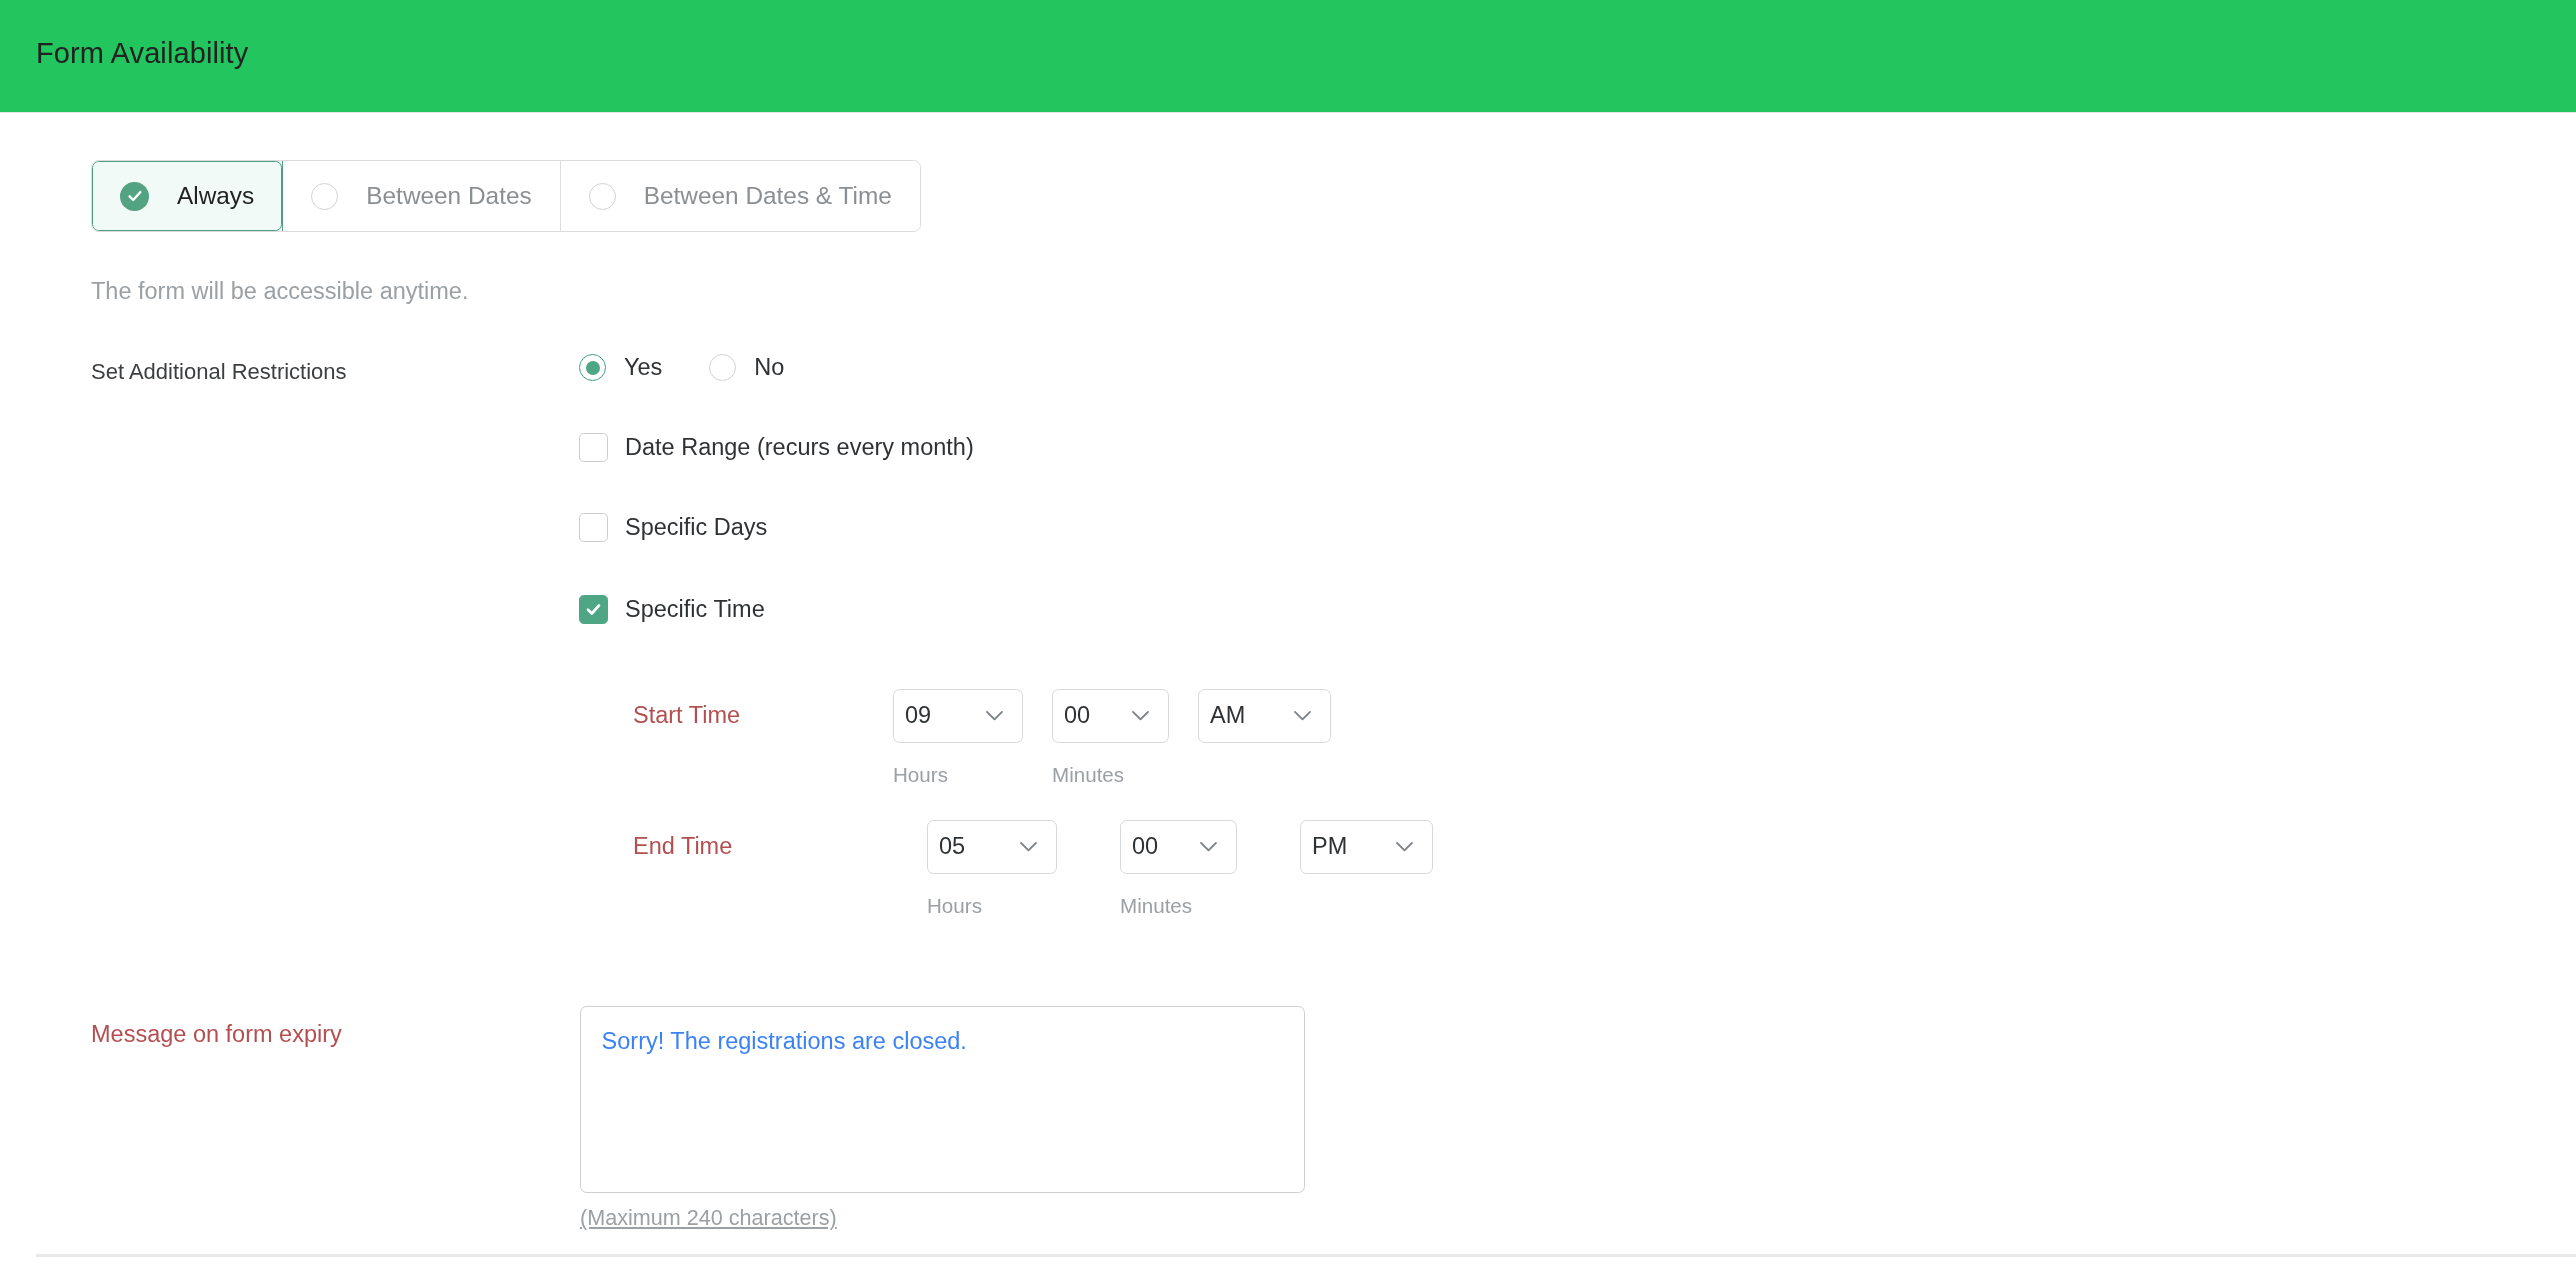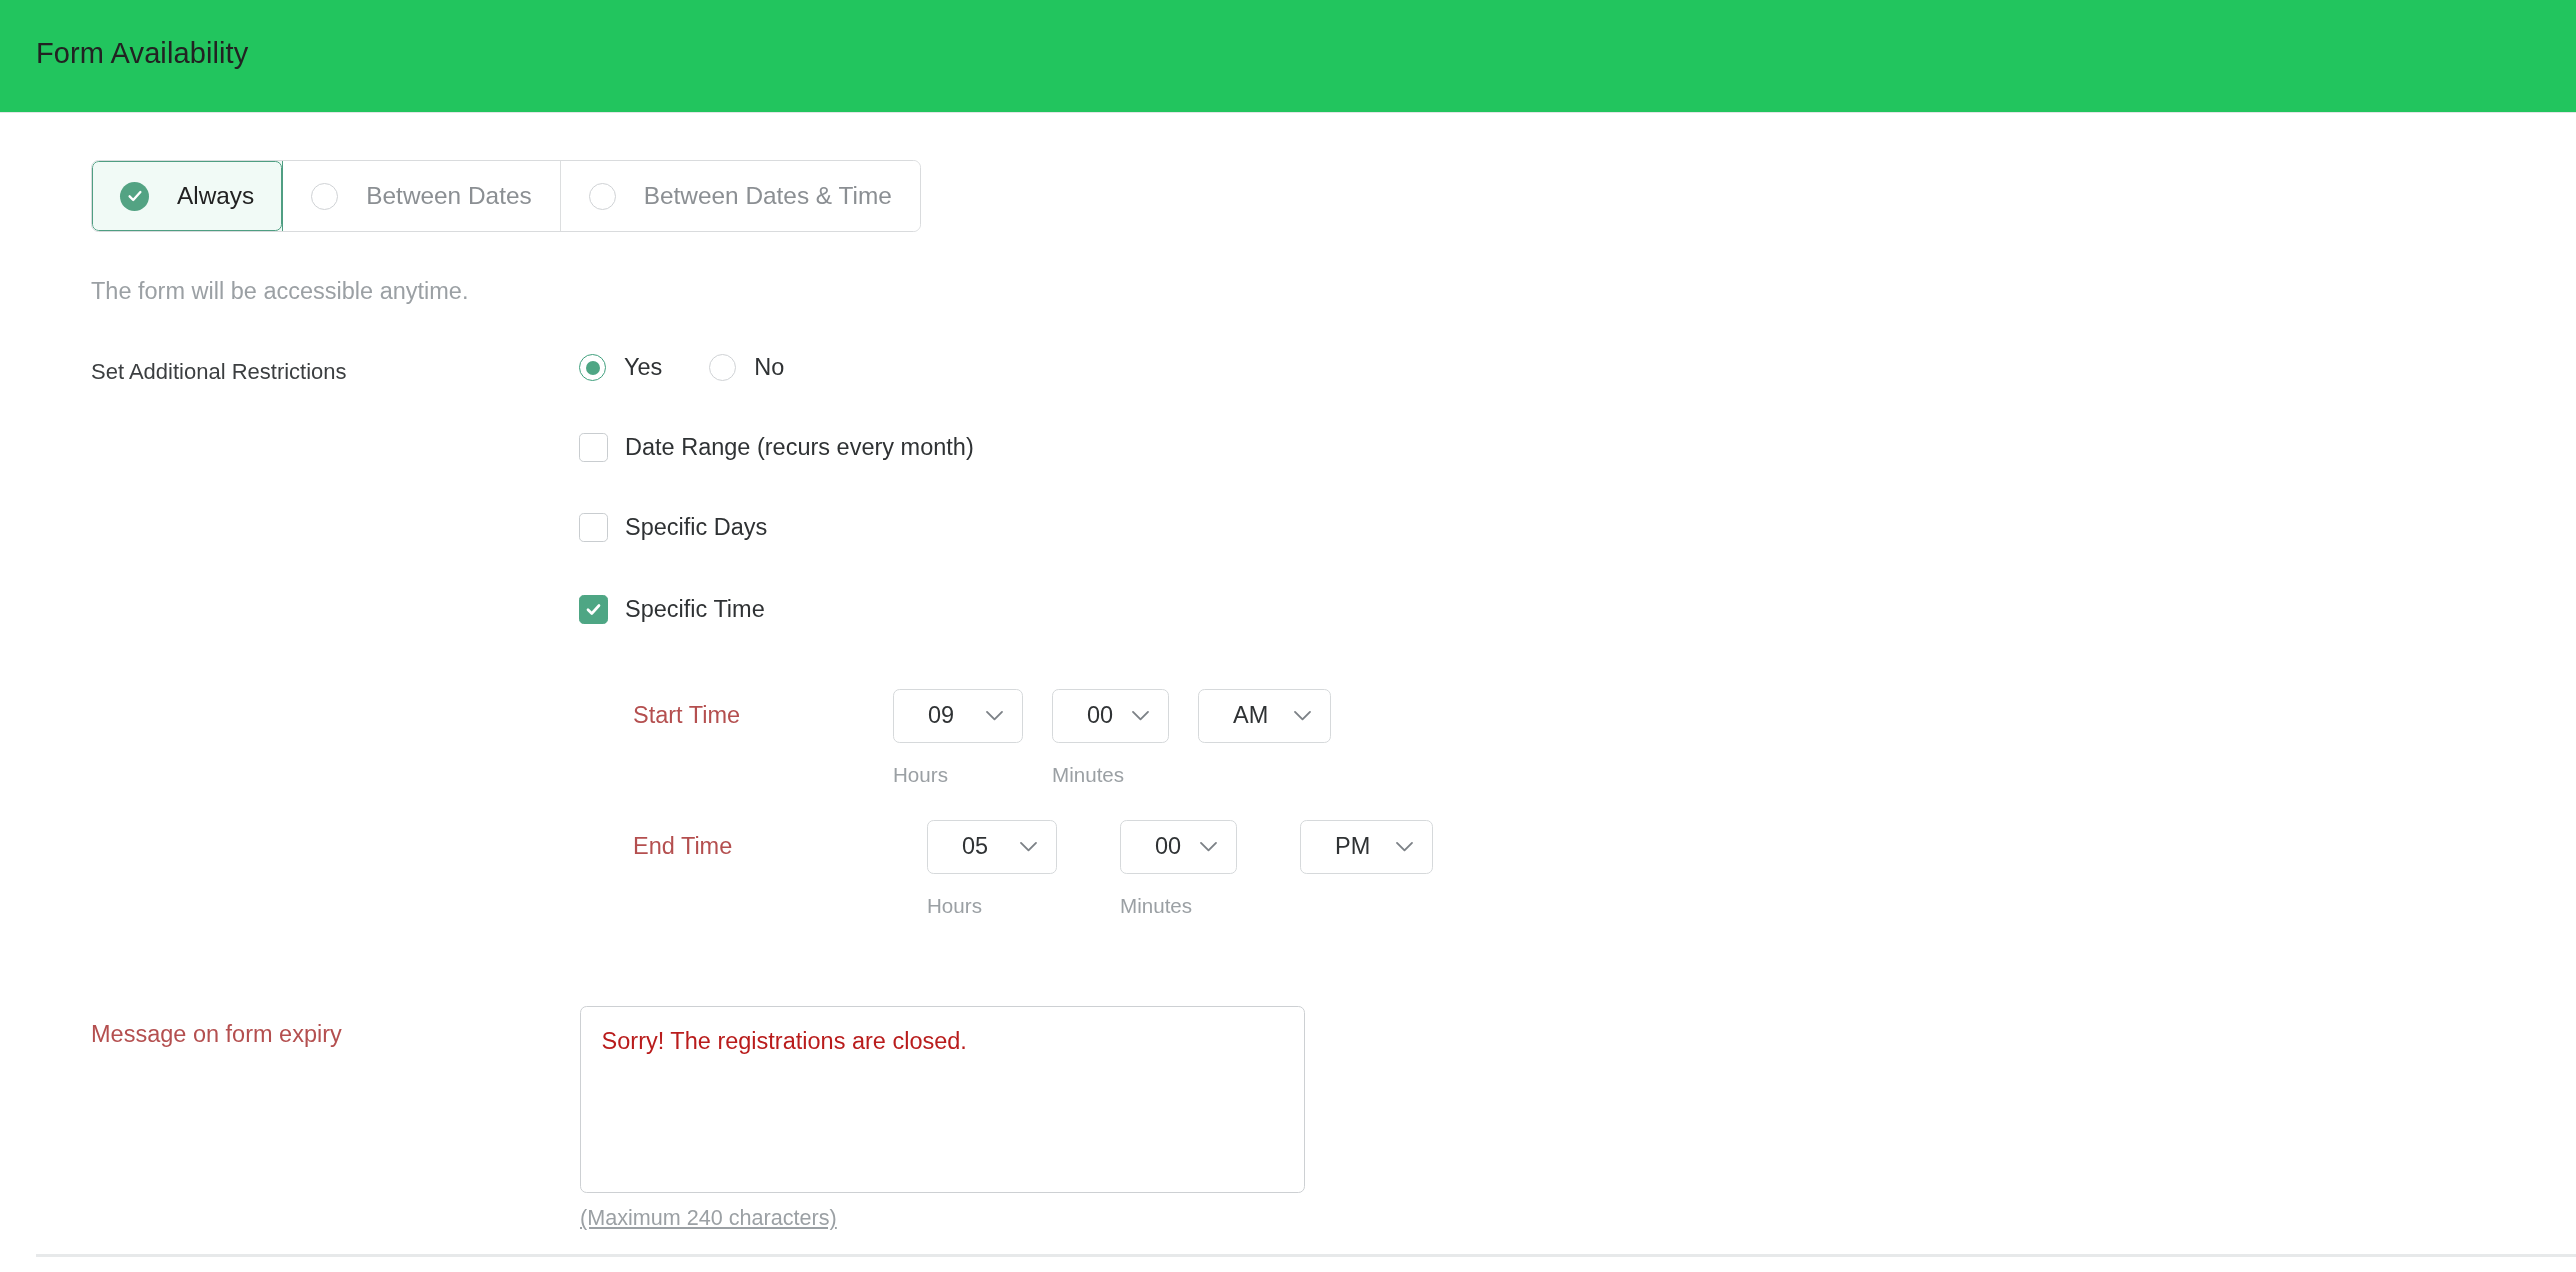--- a/index.html
+++ b/index.html
@@ -239,21 +239,21 @@
   .select-col:last-child { margin-right: 0; }
   .select-box {
     height: 54px;
     border: 1.9px solid #d6d9db;
     border-radius: 6.6px;
     background: #ffffff;
     box-sizing: border-box;
     display: flex;
     align-items: center;
     justify-content: space-between;
-    padding: 0 18px 0 34px;
+    padding: 0 18px 0 11px;
     cursor: pointer;
   }
   .select-box.w-hours   { width: 130px; }
   .select-box.w-minutes { width: 117px; }
   .select-box.w-ampm    { width: 133px; }
   .select-value {
     font-size: 23.5px;
     color: #2f3234;
     line-height: 1;
   }
@@ -281,21 +281,21 @@
     width: 725px;
     height: 187px;
     border: 1.9px solid #cdd0d3;
     border-radius: 6.6px;
     background: #ffffff;
     box-sizing: border-box;
     padding: 18px 20.6px;
     font-family: "Liberation Sans", sans-serif;
     font-size: 23.5px;
     line-height: 32px;
-    color: #b91c1c;
+    color: #3b82f6;
     resize: none;
     outline: none;
     overflow: auto;
   }
   .char-hint {
     position: absolute;
     left: 580px;
     top: 1207px;
     font-size: 21.6px;
     color: #9ba0a4;

